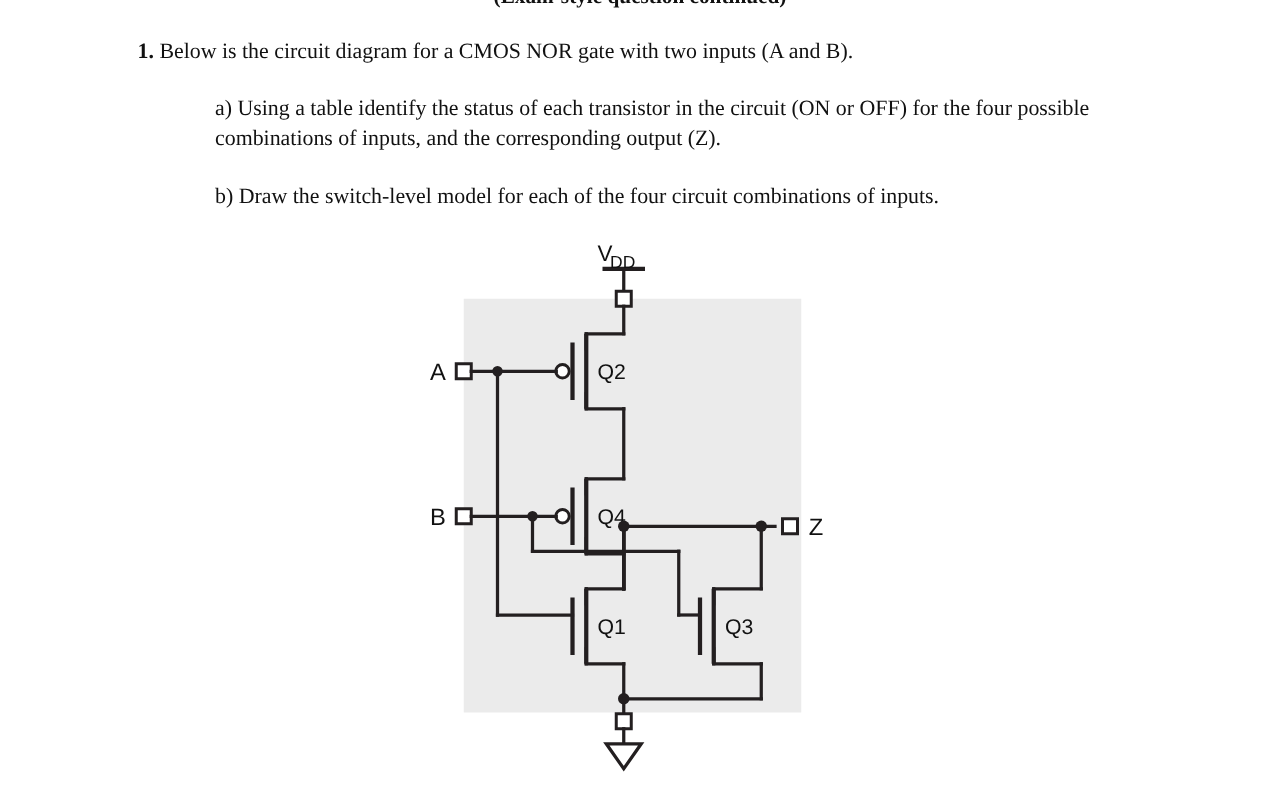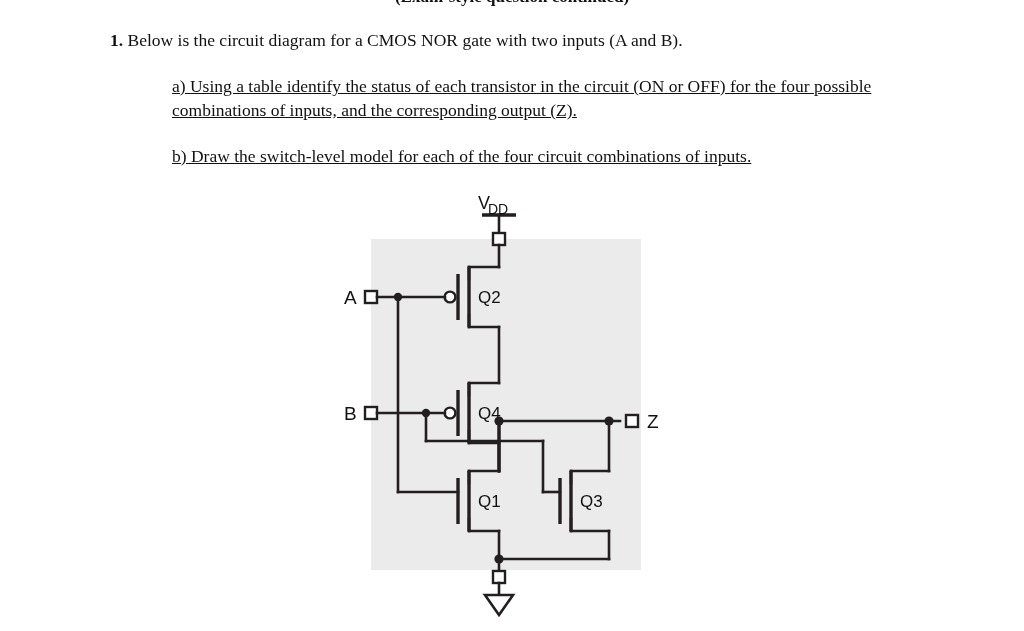--- a/index.html
+++ b/index.html
@@ -44,21 +44,20 @@
     font-size: 17.5px;
     line-height: 24px;
   }
   .q-main .num {
     font-weight: bold;
   }
   .q-sub {
     position: absolute;
     font-size: 17.5px;
     line-height: 24px;
-    text-decoration: underline;
   }
   .q-a {
     left: 172px;
     top: 74px;
     width: 760px;
   }
   .q-b {
     left: 172px;
     top: 144px;
     width: 760px;

